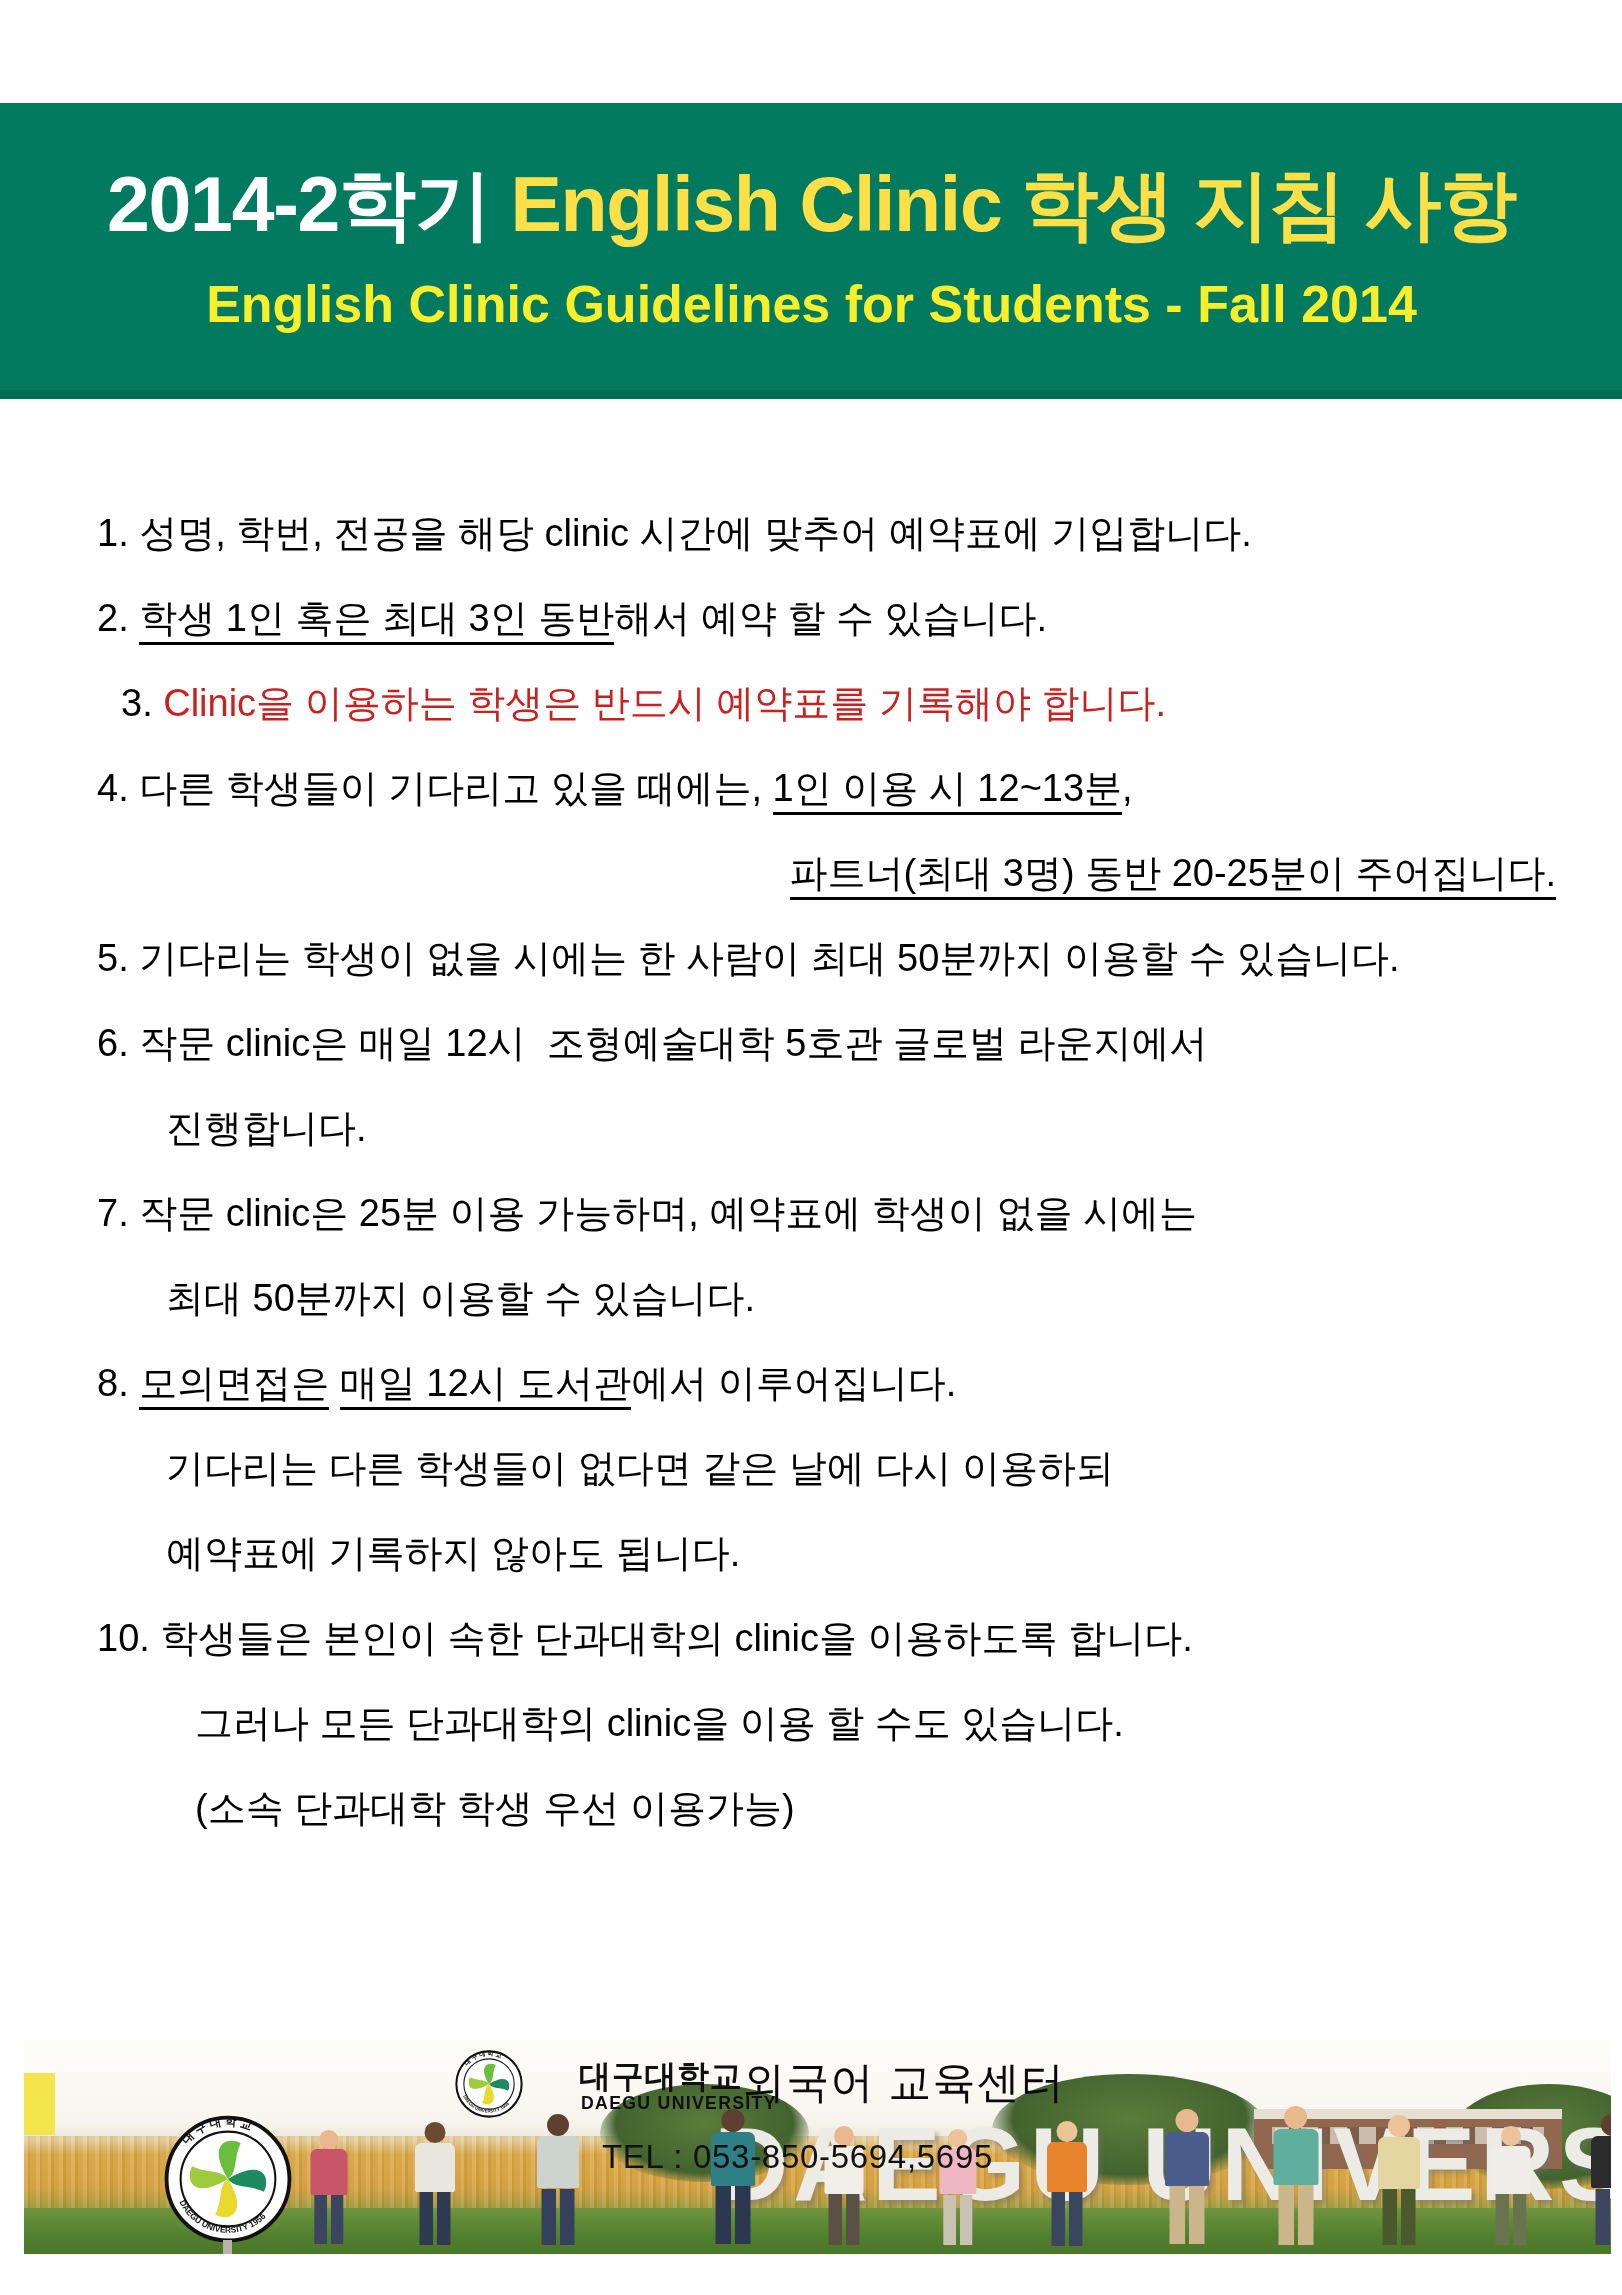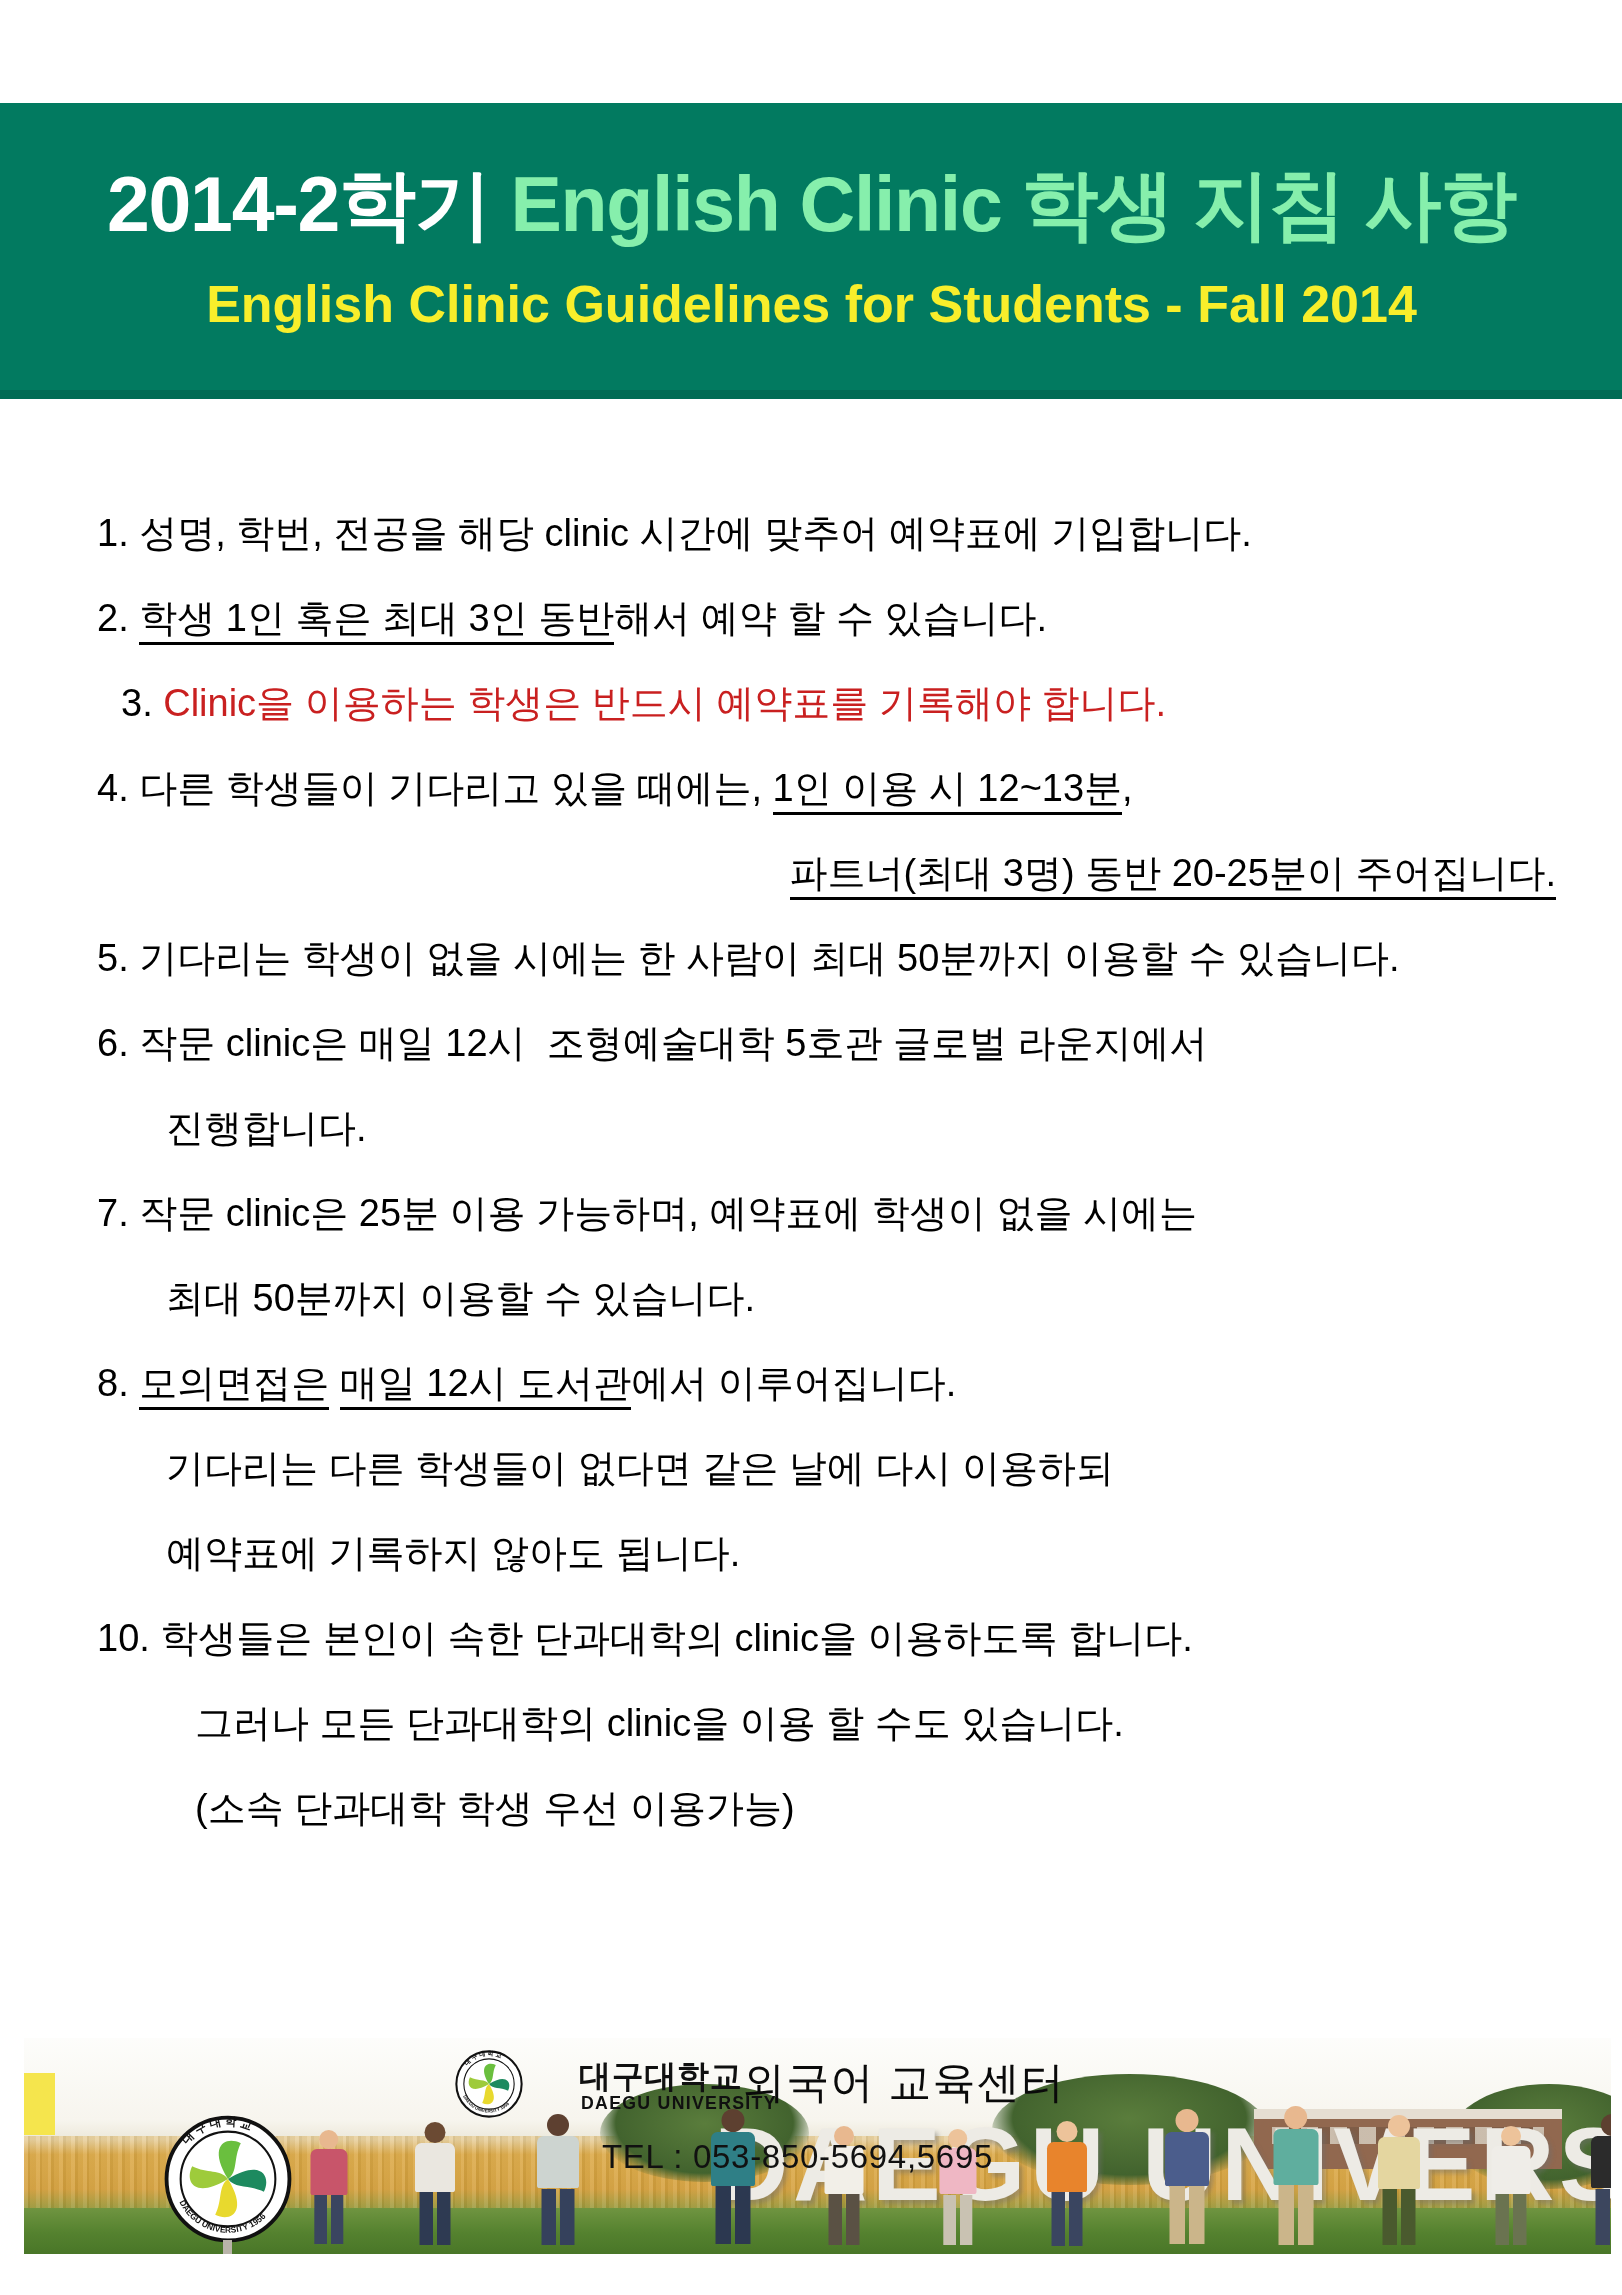--- a/index.html
+++ b/index.html
@@ -8,21 +8,21 @@
     background:#ffffff; overflow:hidden;
     font-family:"Liberation Sans", sans-serif; color:#000;
   }
 
   
   .banner { position:absolute; left:0; top:103px; width:1623px; height:296px; background:#027a60; }
   .banner .shade { position:absolute; left:0; bottom:0; width:100%; height:9.2px; background:rgba(0,0,0,.12); }
   .title-line1 { position:absolute; top:51px; left:0; width:100%; text-align:center;
     font-size:77px; font-weight:bold; letter-spacing:-1.3px; white-space:pre; }
   .title-line1 .w { color:#ffffff; }
-  .title-line1 .y { color:#86efac; }
+  .title-line1 .y { color:#fde047; }
   .title-line2 { position:absolute; top:171px; left:0; width:100%; text-align:center;
     font-size:52px; font-weight:bold; color:#f8ee2b; white-space:pre; }
 
   
   .guidelines { position:absolute; left:97px; top:512px; width:1459px; }
   .gl-line { font-size:38px; line-height:43px; margin-bottom:42px; white-space:pre-wrap; }
   .gl-line .num { display:inline-block; min-width:0; padding-right:10.5px; color:#000; }
   .seg { white-space:pre-wrap; }
   .seg.u { border-bottom:3.3px solid #000; padding-bottom:2.6px; }
   .seg.b { font-weight:normal;text-align:center; }

